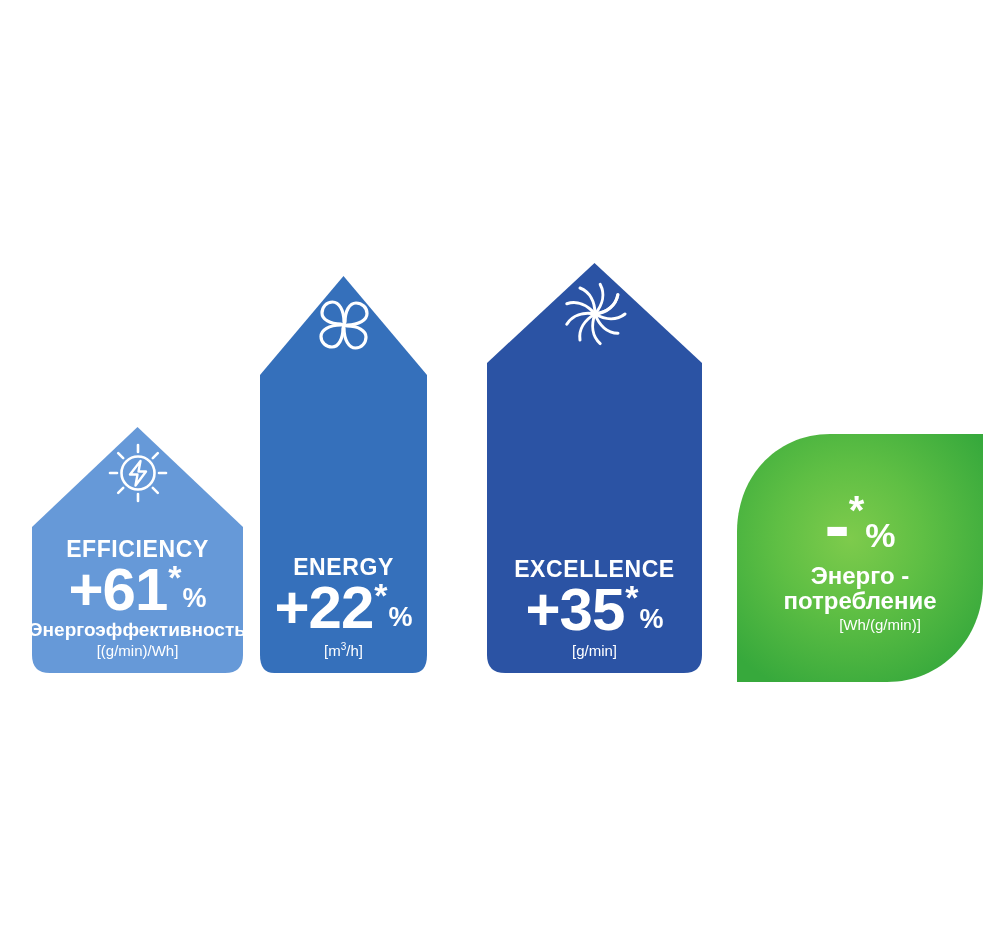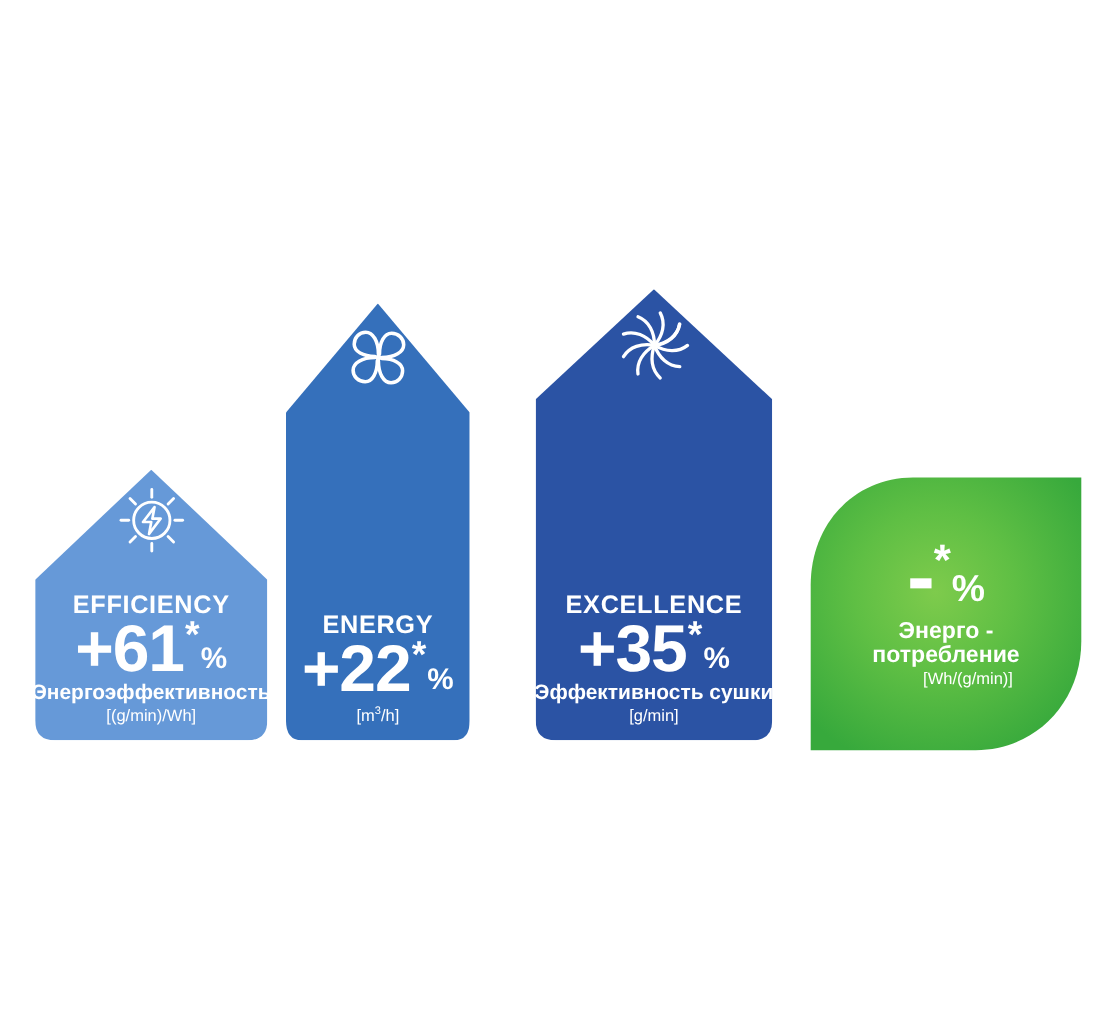--- a/index.html
+++ b/index.html
@@ -124,21 +124,21 @@
     position: absolute;
     left: 0; right: 0;
     top: 58px;
     display: flex;
     flex-direction: column;
     align-items: center;
   }
   #leaf .figure .num { font-size: 76px; letter-spacing: -2px; }
   #leaf .figure .ast { font-size: 40px; margin-top: 0px; }
   #leaf .figure .pct { font-size: 34px; margin-bottom: 8px; }
-  #leaf .ru { font-size: 21px; line-height: 1.06; }
+  #leaf .ru { font-size: 24px; line-height: 1.06; }
   #leaf .unit { font-size: 15px; margin-top: 3px; margin-left: 40px; }
 </style>
 </head>
 <body>
 
 <div id="infographic">
 
   <div class="pillar" id="pillar-1" style="left:32px; top:427px; width:211px; height:246px;">
 
     <svg class="pillar-shape" viewBox="0 0 211 246" preserveAspectRatio="none">
@@ -226,21 +226,20 @@
     </div>
 
     <div class="pillar-content">
       <div class="kw">EXCELLENCE</div>
       <div class="figure">
         <span class="num">+</span>
         <span class="num">35</span>
         <span class="ast">*</span>
         <span class="pct">%</span>
       </div>
-      <div class="ru">Эффективность сушки</div>
       <div class="unit">[g/min]</div>
     </div>
   </div>
 
   <div id="leaf">
     <svg class="leaf-shape" viewBox="0 0 250 252">
       <defs>
         <radialGradient id="leafGrad" cx="46%" cy="42%" r="66%">
           <stop offset="0%" stop-color="#7ecb4c"></stop>
           <stop offset="45%" stop-color="#5fbf44"></stop>

